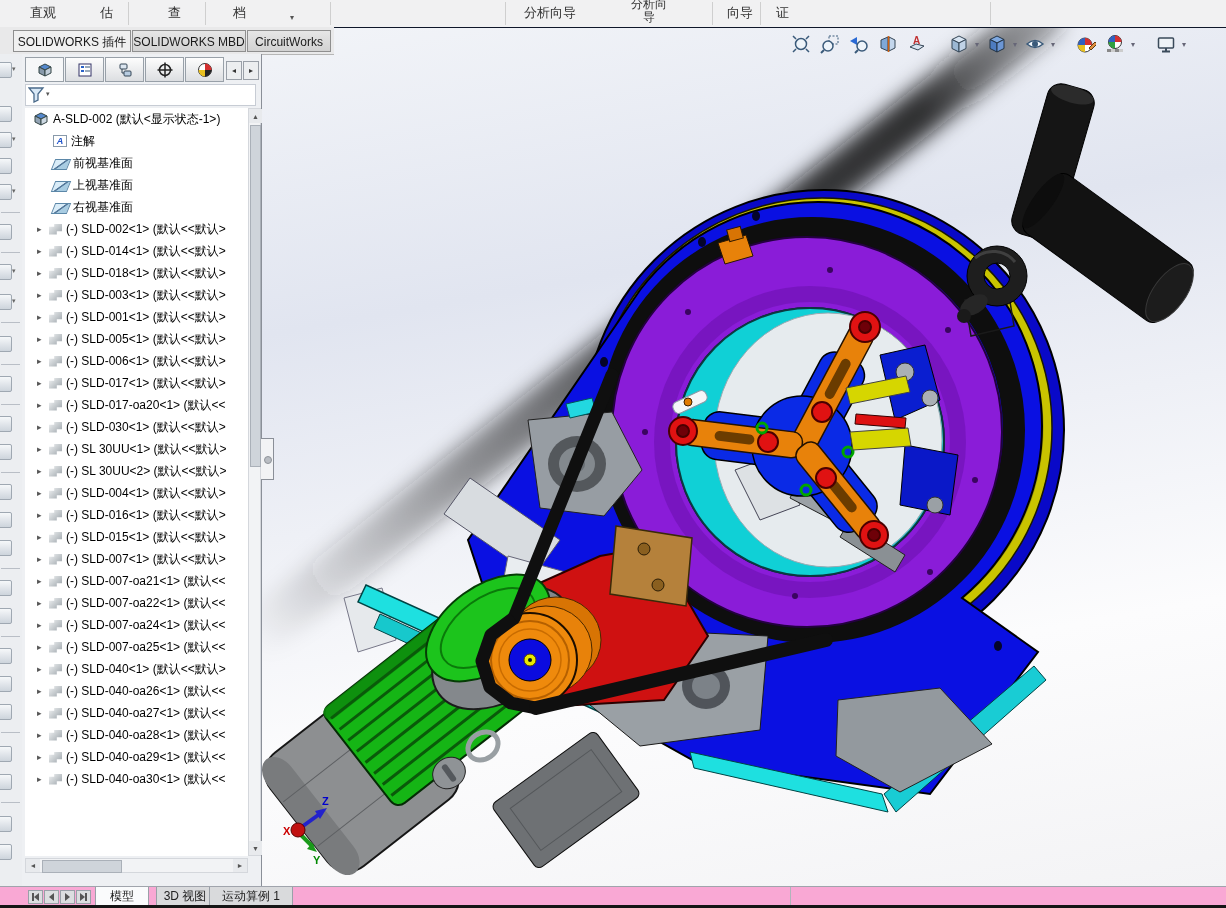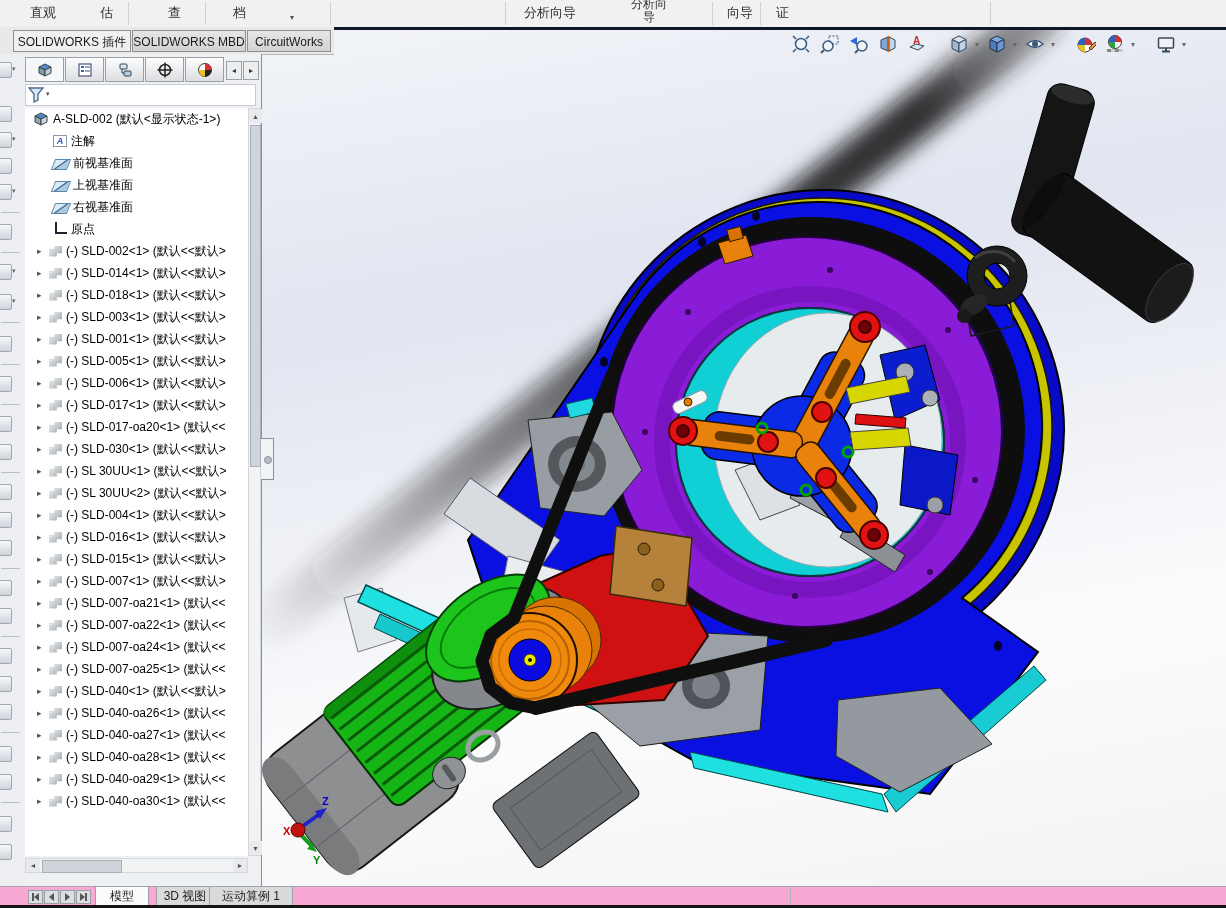--- a/index.html
+++ b/index.html
@@ -1,19 +1,19 @@
 <!DOCTYPE html>
 <html><head>
 <meta charset="utf-8">
 <style>
   html,body{margin:0;padding:0;background:#888;}
   #app{position:relative;width:1226px;height:908px;background:#f0f0f1;font-family:"Liberation Sans",sans-serif;overflow:hidden;}
   .abs{position:absolute;}
   
-  #ribbon{left:0;top:0;width:1226px;height:27px;background:#f1f1f2;border-bottom:3px solid #0f172a;}
+  #ribbon{left:0;top:0;width:1226px;height:27px;background:#f1f1f2;border-bottom:1px solid #0f172a;}
   .rfrag{position:absolute;top:4px;font-size:13px;color:#333;white-space:nowrap;}
   .rfrag2{position:absolute;top:-2px;font-size:12px;color:#333;width:42px;text-align:center;line-height:13px;}
   .vsep{position:absolute;top:2px;width:1px;height:23px;background:#cfcfcf;}
   .rcaret{position:absolute;font-size:8px;color:#555;}
   
   #cmdtabs{left:0;top:27px;width:334px;height:27px;background:#e9e9ea;border-bottom:1px solid #b6b6b6;}
   .ctab{position:absolute;top:3px;height:22px;line-height:22px;text-align:center;font-size:12px;color:#1a1a1a;
         background:linear-gradient(#e6e6e6,#d2d2d2);border:1px solid #8f8f8f;box-sizing:border-box;}
   .ctab.active{background:#f0f0f0;}
   
@@ -508,24 +508,20 @@
         <span class="tlabel">前视基准面</span>
       </div>
       <div class="trow">
         <i class="spacericon icon-plane"></i>
         <span class="tlabel">上视基准面</span>
       </div>
       <div class="trow">
         <i class="spacericon icon-plane"></i>
         <span class="tlabel">右视基准面</span>
       </div>
-      <div class="trow">
-        <i class="icon-origin"></i>
-        <span class="tlabel">原点</span>
-      </div>
       <div id="complist">
 
           <div class="trow">
             <span class="arr"></span>
             <i class="picon"></i>
             <span class="tlabel">(-) SLD-002&lt;1&gt; (默认&lt;&lt;默认&gt;</span>
           </div>
 
           <div class="trow">
             <span class="arr"></span>

